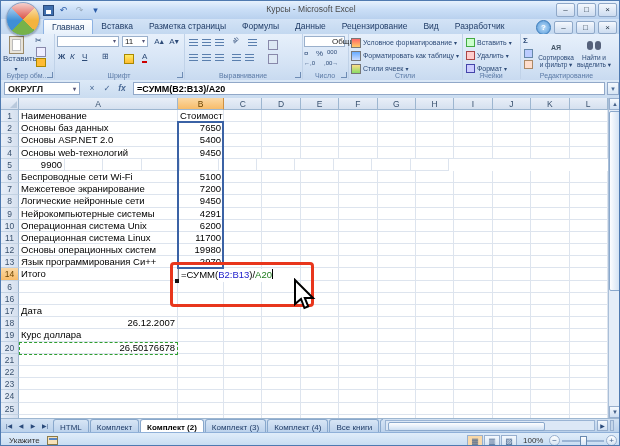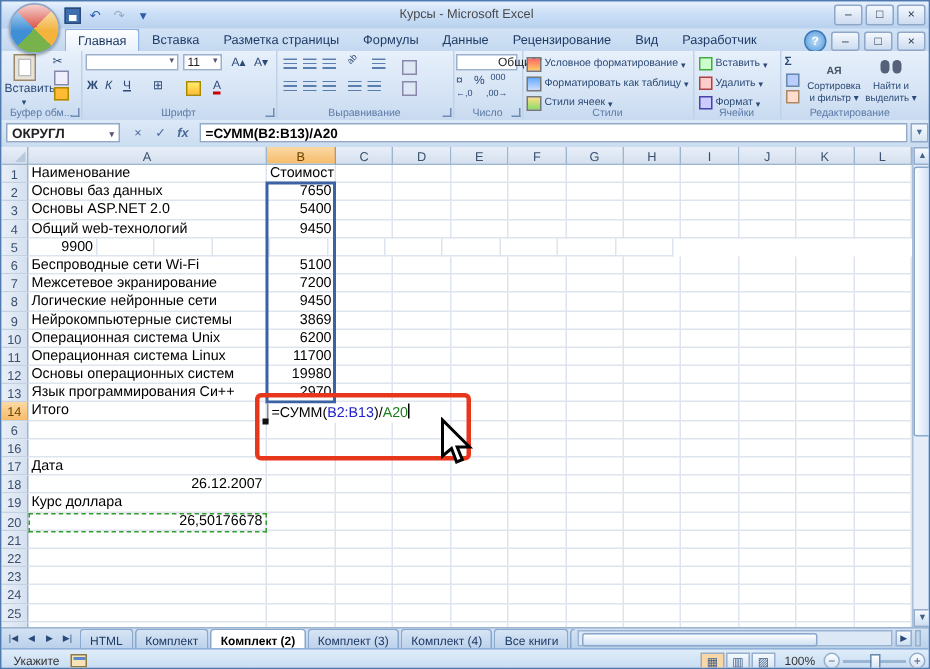--- a/index.html
+++ b/index.html
@@ -351,21 +351,21 @@
           <div class="cell cx"></div>
           <div class="cell cx"></div>
           <div class="cell cx"></div>
           <div class="cell cx"></div>
           <div class="cell cx"></div>
           <div class="cell cx"></div>
           <div class="cell cx"></div>
         </div>
         <div class="grow">
           <div class="rowh">4</div>
-          <div class="cell ca">Общий web-технологий</div>
+          <div class="cell ca">Основы web-технологий</div>
           <div class="cell cb right">9450</div>
           <div class="cell cx"></div>
           <div class="cell cx"></div>
           <div class="cell cx"></div>
           <div class="cell cx"></div>
           <div class="cell cx"></div>
           <div class="cell cx"></div>
           <div class="cell cx"></div>
           <div class="cell cx"></div>
           <div class="cell cx"></div>
@@ -426,21 +426,21 @@
           <div class="cell cx"></div>
           <div class="cell cx"></div>
           <div class="cell cx"></div>
           <div class="cell cx"></div>
           <div class="cell cx"></div>
           <div class="cell cx"></div>
         </div>
         <div class="grow">
           <div class="rowh">9</div>
           <div class="cell ca">Нейрокомпьютерные системы</div>
-          <div class="cell cb right">3869</div>
+          <div class="cell cb right">4291</div>
           <div class="cell cx"></div>
           <div class="cell cx"></div>
           <div class="cell cx"></div>
           <div class="cell cx"></div>
           <div class="cell cx"></div>
           <div class="cell cx"></div>
           <div class="cell cx"></div>
           <div class="cell cx"></div>
           <div class="cell cx"></div>
           <div class="cell cx"></div>

